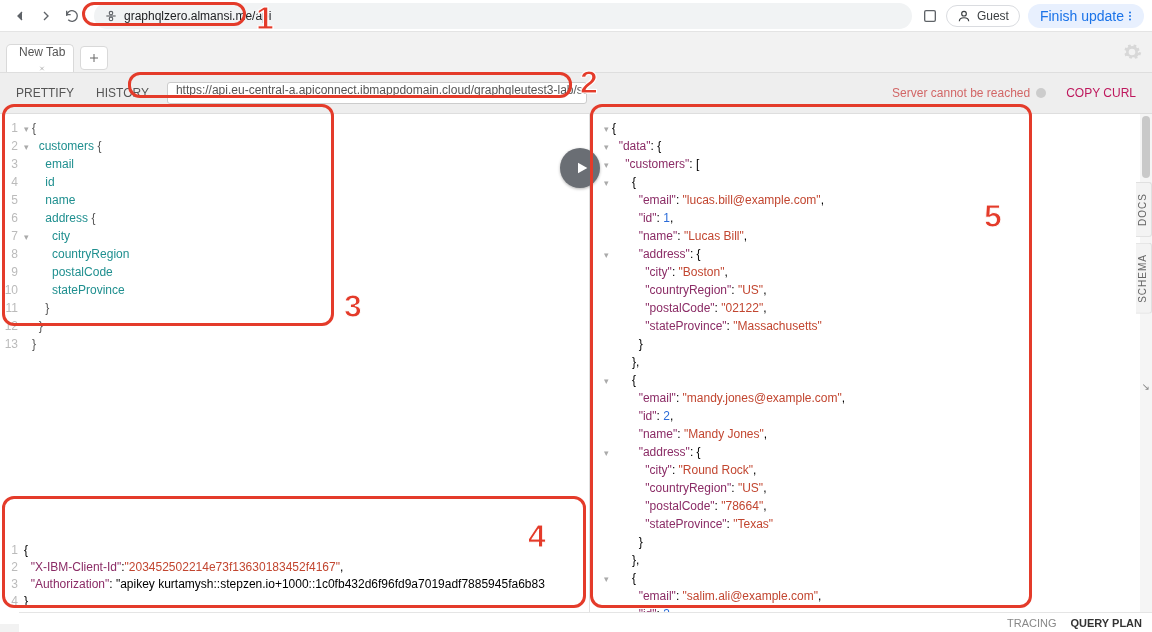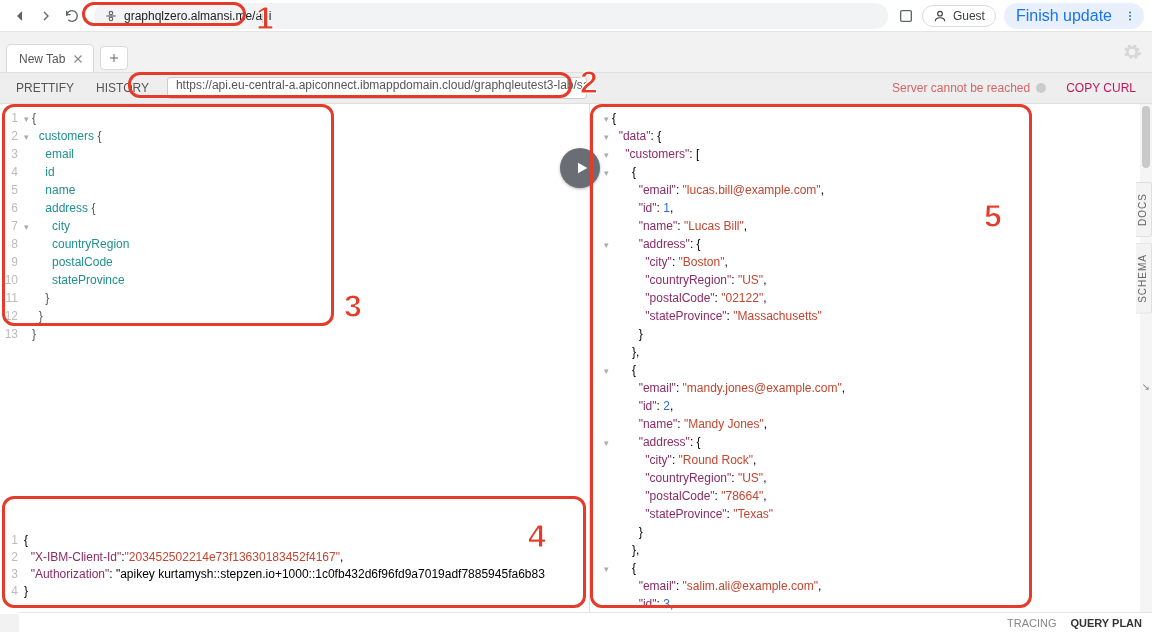--- a/index.html
+++ b/index.html
@@ -7,32 +7,32 @@
 
 
 .browser-top { display: flex; align-items: center; height: 32px; padding: 0 8px; gap: 2px; background: #fff; border-bottom: 1px solid #e4e4e4; }
 .nav-btn { width: 24px; height: 24px; display: flex; align-items: center; justify-content: center; color: #5f6368; border-radius: 12px; }
 .nav-btn svg { width: 16px; height: 16px; }
 .omnibox-wrap { flex: 1; margin: 8px 8px; display: flex; align-items: center; height: 26px; background: #f1f3f4; border-radius: 13px; padding: 0 10px; gap: 6px; font-size: 12px; color: #202124; }
 .omnibox-wrap .site-icon { width: 14px; height: 14px; color: #5f6368; }
 .right-chrome { display: flex; align-items: center; gap: 8px; }
 .ext-icon { width: 16px; height: 16px; color: #5f6368; }
 .guest-pill { display: flex; align-items: center; gap: 6px; border: 1px solid #dadce0; border-radius: 14px; padding: 3px 10px; font-size: 12px; color: #3c4043; }
-.finish-pill { display: flex; align-items: center; gap: 12px; background: #e8f0fe; color: #1a73e8; border-radius: 14px; padding: 4px 8px 4px 12px; font-size: 16px; }
+.finish-pill { display: flex; align-items: center; gap: 0; background: #e8f0fe; color: #1a73e8; border-radius: 14px; padding: 4px 8px 4px 12px; font-size: 14px; }
 
 
 .app-area { background: #f2f2f2; height: calc(100% - 32px); position: relative; }
 .tabs-row { height: 40px; display: flex; align-items: flex-end; padding: 8px 6px 0 6px; gap: 6px; }
-.tab { background: #fff; border-radius: 5px 5px 0 0; border: 1px solid #d9d9d9; border-bottom: none; height: 28px; display: flex; align-items: center; padding: 0 8px 0 12px; font-size: 12px; color: #555; gap: 6px; }
+.tab { background: #fff; border-radius: 5px 5px 0 0; border: 1px solid #d9d9d9; border-bottom: none; height: 28px; display: flex; align-items: center; padding: 0 8px 0 12px; font-size: 12px; color: #555; gap: 6px; flex-direction: column; }
 .tab .close { width: 14px; height: 14px; color: #888; }
 .add-tab { width: 28px; height: 24px; background: #fff; border: 1px solid #d9d9d9; border-radius: 4px; display: flex; align-items: center; justify-content: center; color: #666; margin-bottom: 2px; }
 .gear-top { position: absolute; right: 10px; top: 10px; color: #bdbdbd; }
 
 
-.toolbar-row { height: 32px; background: #eeeeee; border-top: 1px solid #dedede; border-bottom: 1px solid #dedede; display: flex; align-items: center; padding: 0 6px; gap: 2px; font-size: 12px; }
+.toolbar-row { height: 42px; background: #eeeeee; border-top: 1px solid #dedede; border-bottom: 1px solid #dedede; display: flex; align-items: center; padding: 0 6px; gap: 2px; font-size: 12px; }
 .tb-btn { padding: 5px 10px; color: #555; border-radius: 3px; }
 .endpoint-input { flex: 0 0 420px; height: 22px; background: #fff; border: 1px solid #ccc; border-radius: 3px; padding: 0 8px; font-size: 12px; color: #555; margin-left: 6px; overflow: hidden; white-space: nowrap; }
 .tb-spacer { flex: 1; }
 .status-text { color: #d26666; display: flex; align-items: center; gap: 6px; margin-right: 8px; }
 .status-dot { width: 10px; height: 10px; border-radius: 50%; background: #ccc; }
 .copy-curl { padding: 5px 10px; color: #be185d; }
 
 
 .panes { display: flex; height: calc(100% - 70px - 20px); background: #fff; position: relative; }
 .left-col { width: 590px; display: flex; flex-direction: column; border-right: 1px solid #e0e0e0; }

